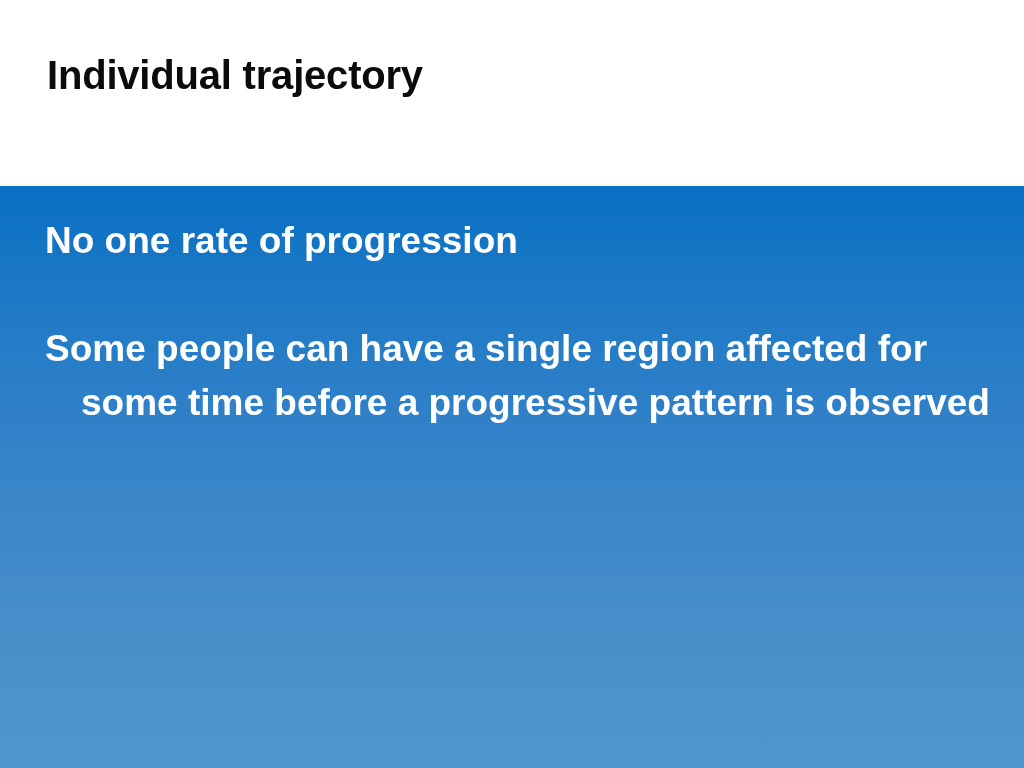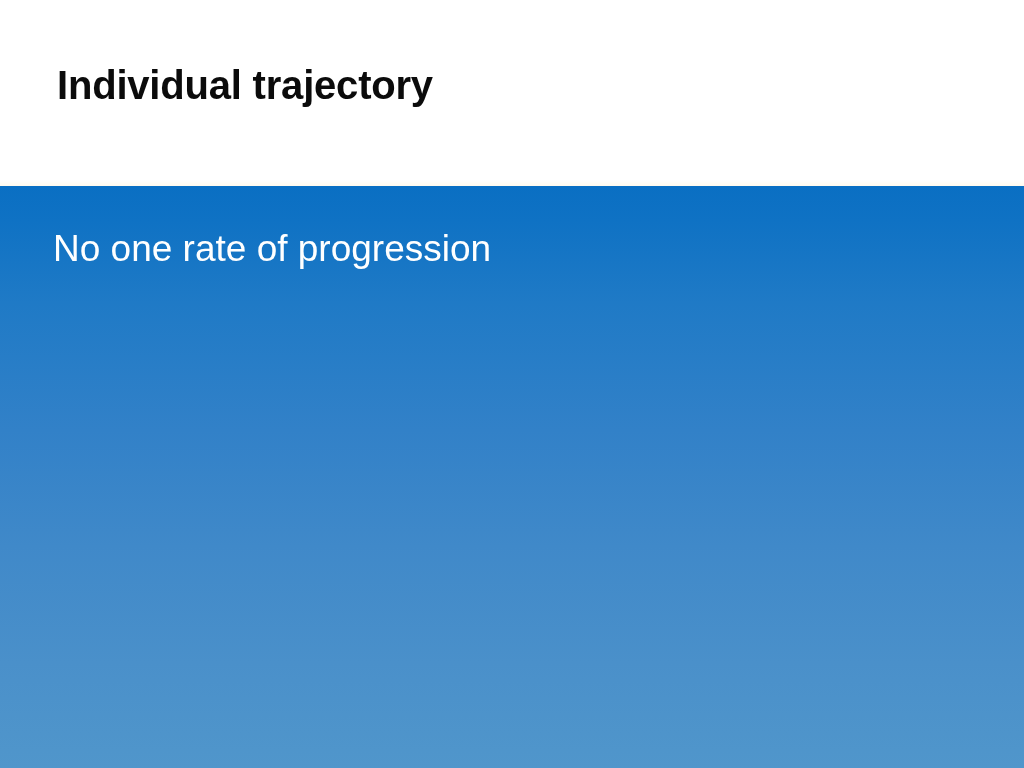--- a/index.html
+++ b/index.html
@@ -38,21 +38,21 @@
     bottom: 0;
     width: 100%;
     height: 6px;
     background: linear-gradient(to bottom, rgba(255,252,245,0) 0%, rgba(255,250,238,1) 100%);
   }
 
   .slide-title {
     position: absolute;
     left: 42px;
     top: 48px;
-    margin: 15px;
+    margin: 5px;
     font-size: 40px;
     font-weight: bold;
     line-height: 1.12;
     color: #0b0b0b;
     letter-spacing: -0.2px;
     white-space: nowrap;
   }
 
   
   .body-panel {
@@ -74,27 +74,27 @@
   .body-text {
     position: absolute;
     left: 45px;
     top: 28px;
     width: 952px;
     margin: 0;
     color: #ffffff;
   }
 
   .para {
-    margin: 8px;
+    margin: 0;
     font-size: 37px;
     line-height: 54px;
     color: #ffffff;
     padding-left: 36px;      
     text-indent: -36px;       
-    font-weight: normal;
+    font-weight: bold;
   }
 
   .para-spacer {
     height: 54px;
   }
 </style>
 </head>
 <body>
 
 <div class="slide">
@@ -103,20 +103,21 @@
     <h1 class="slide-title">Individual trajectory</h1>
   </div>
 
   <div class="body-panel">
     <div class="body-text">
 
       <p class="para">No one rate of progression</p>
 
       <div class="para-spacer"></div>
 
+      <p class="para">Some people can have a single region affected for some time before a progressive pattern is observed</p>
 
       <div class="para-spacer"></div>
 
 
     </div>
   </div>
 
 </div>
 
 </body></html>

